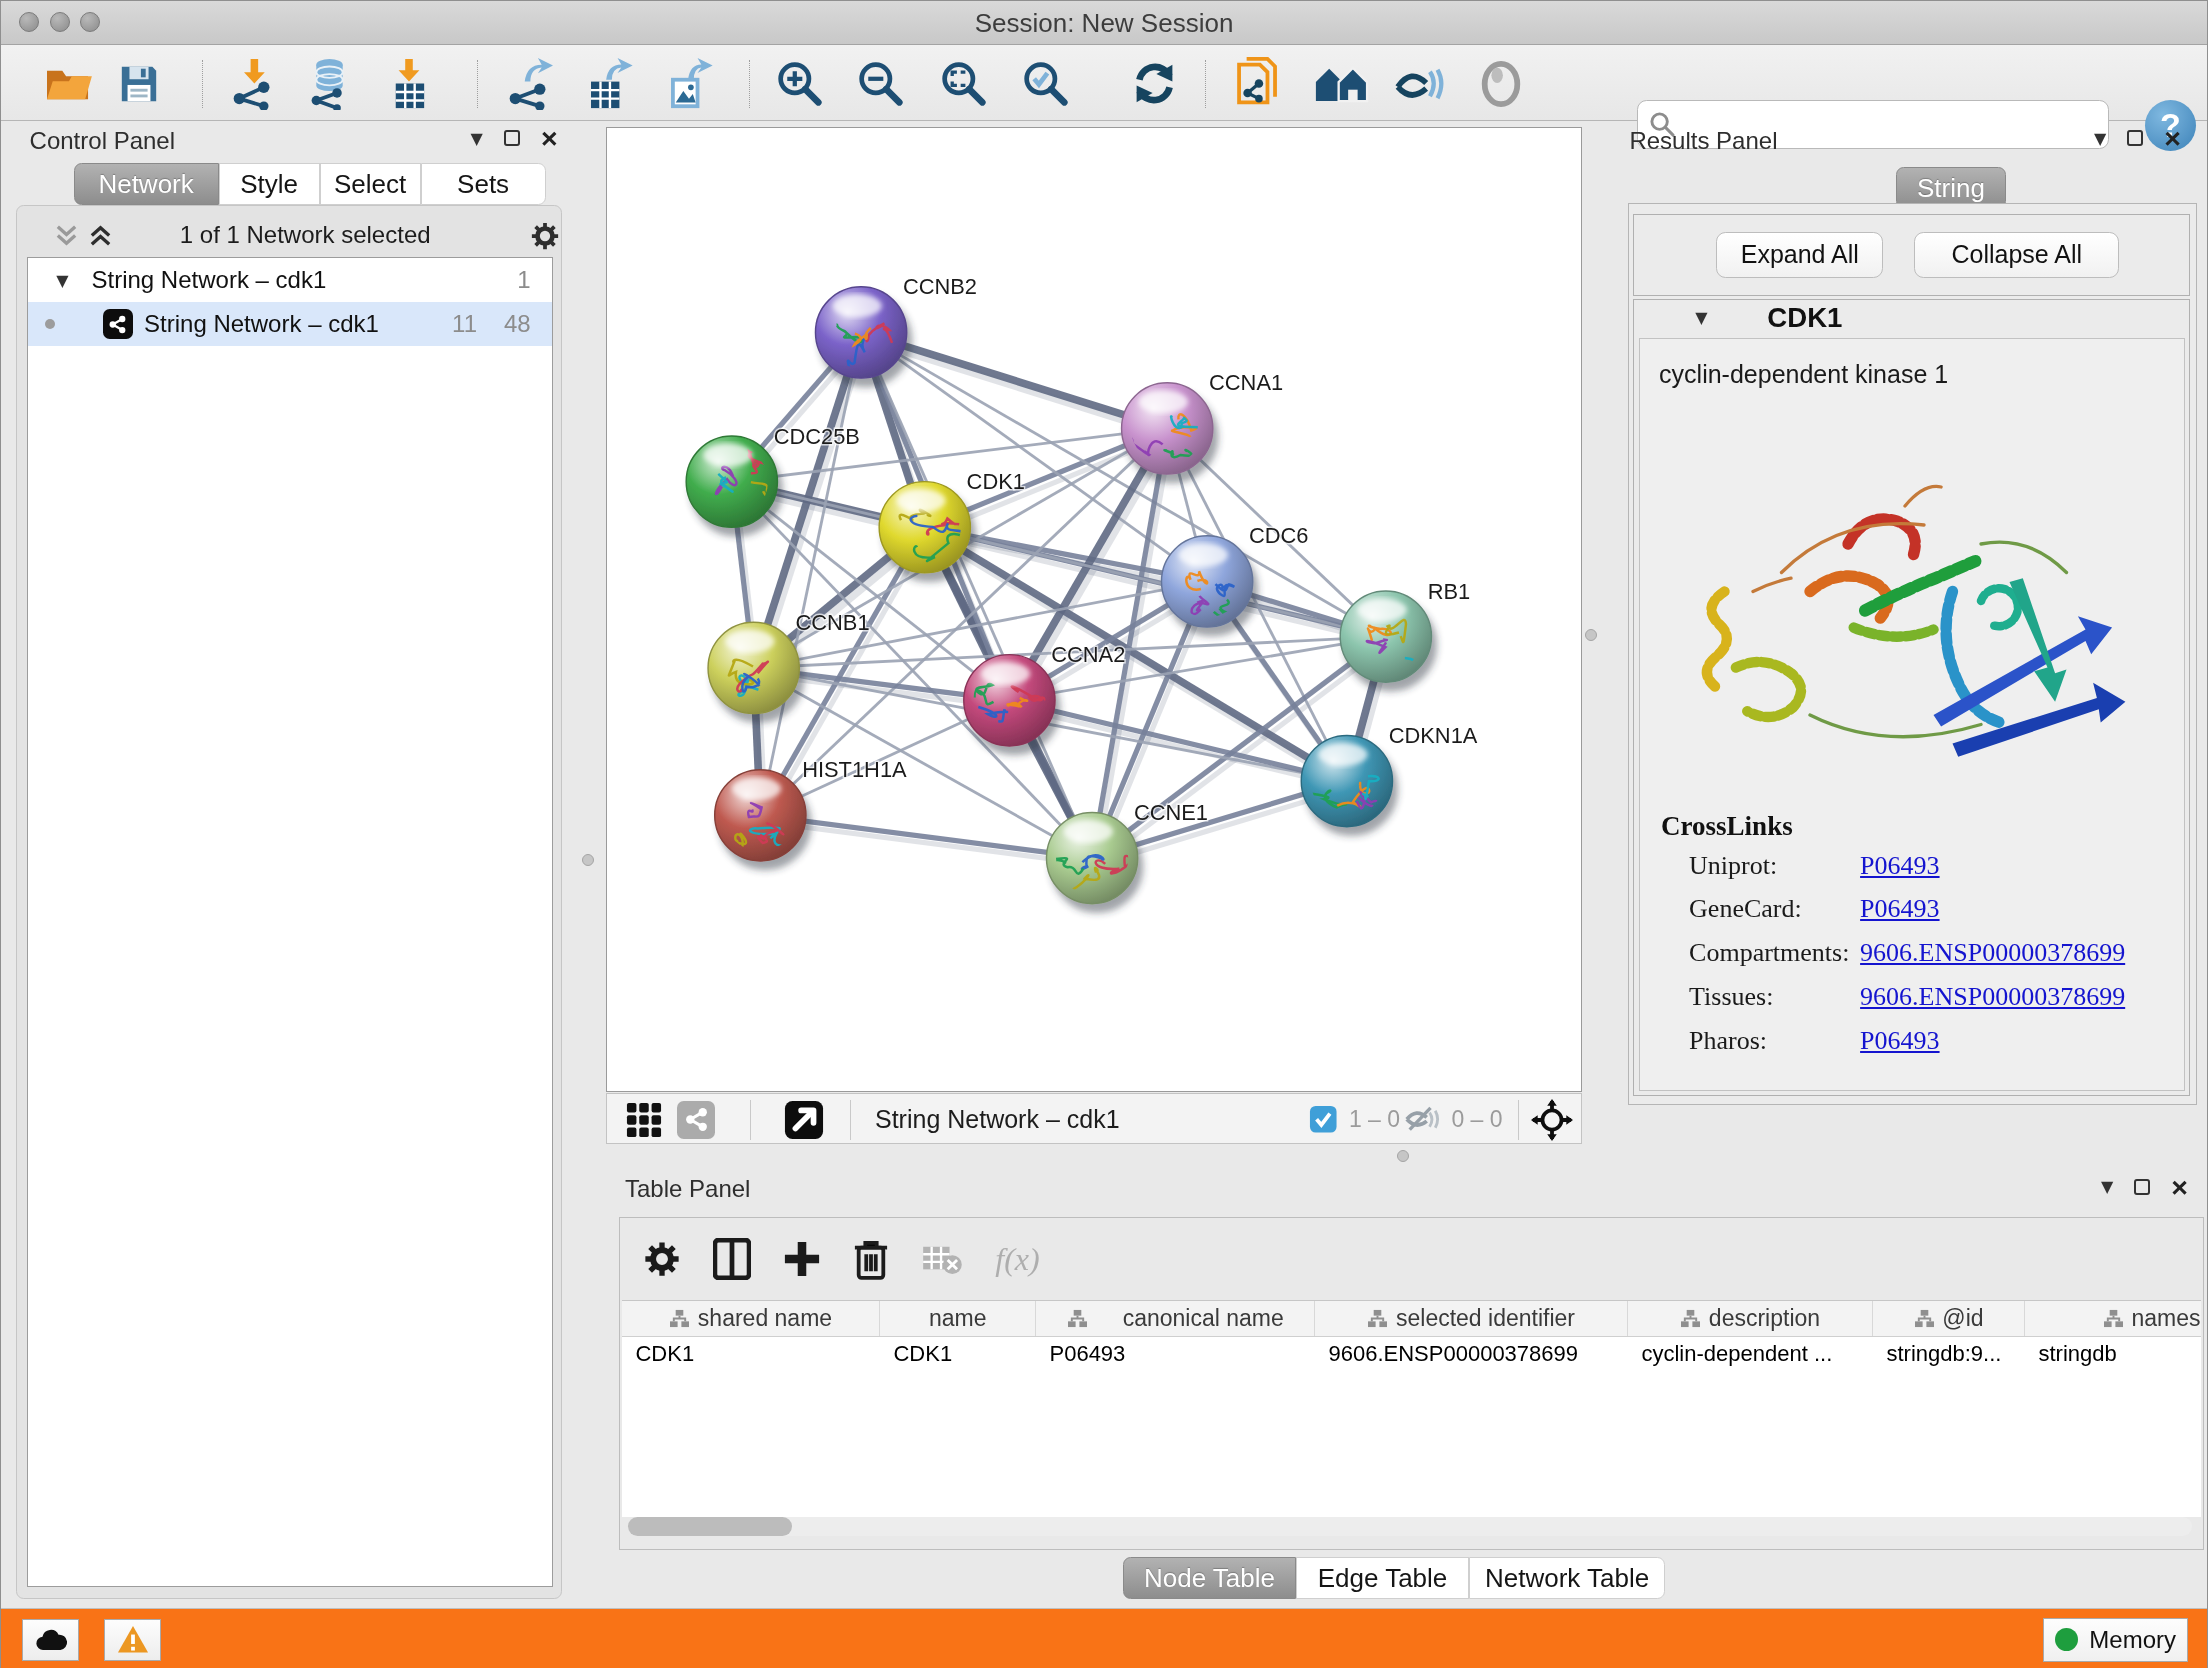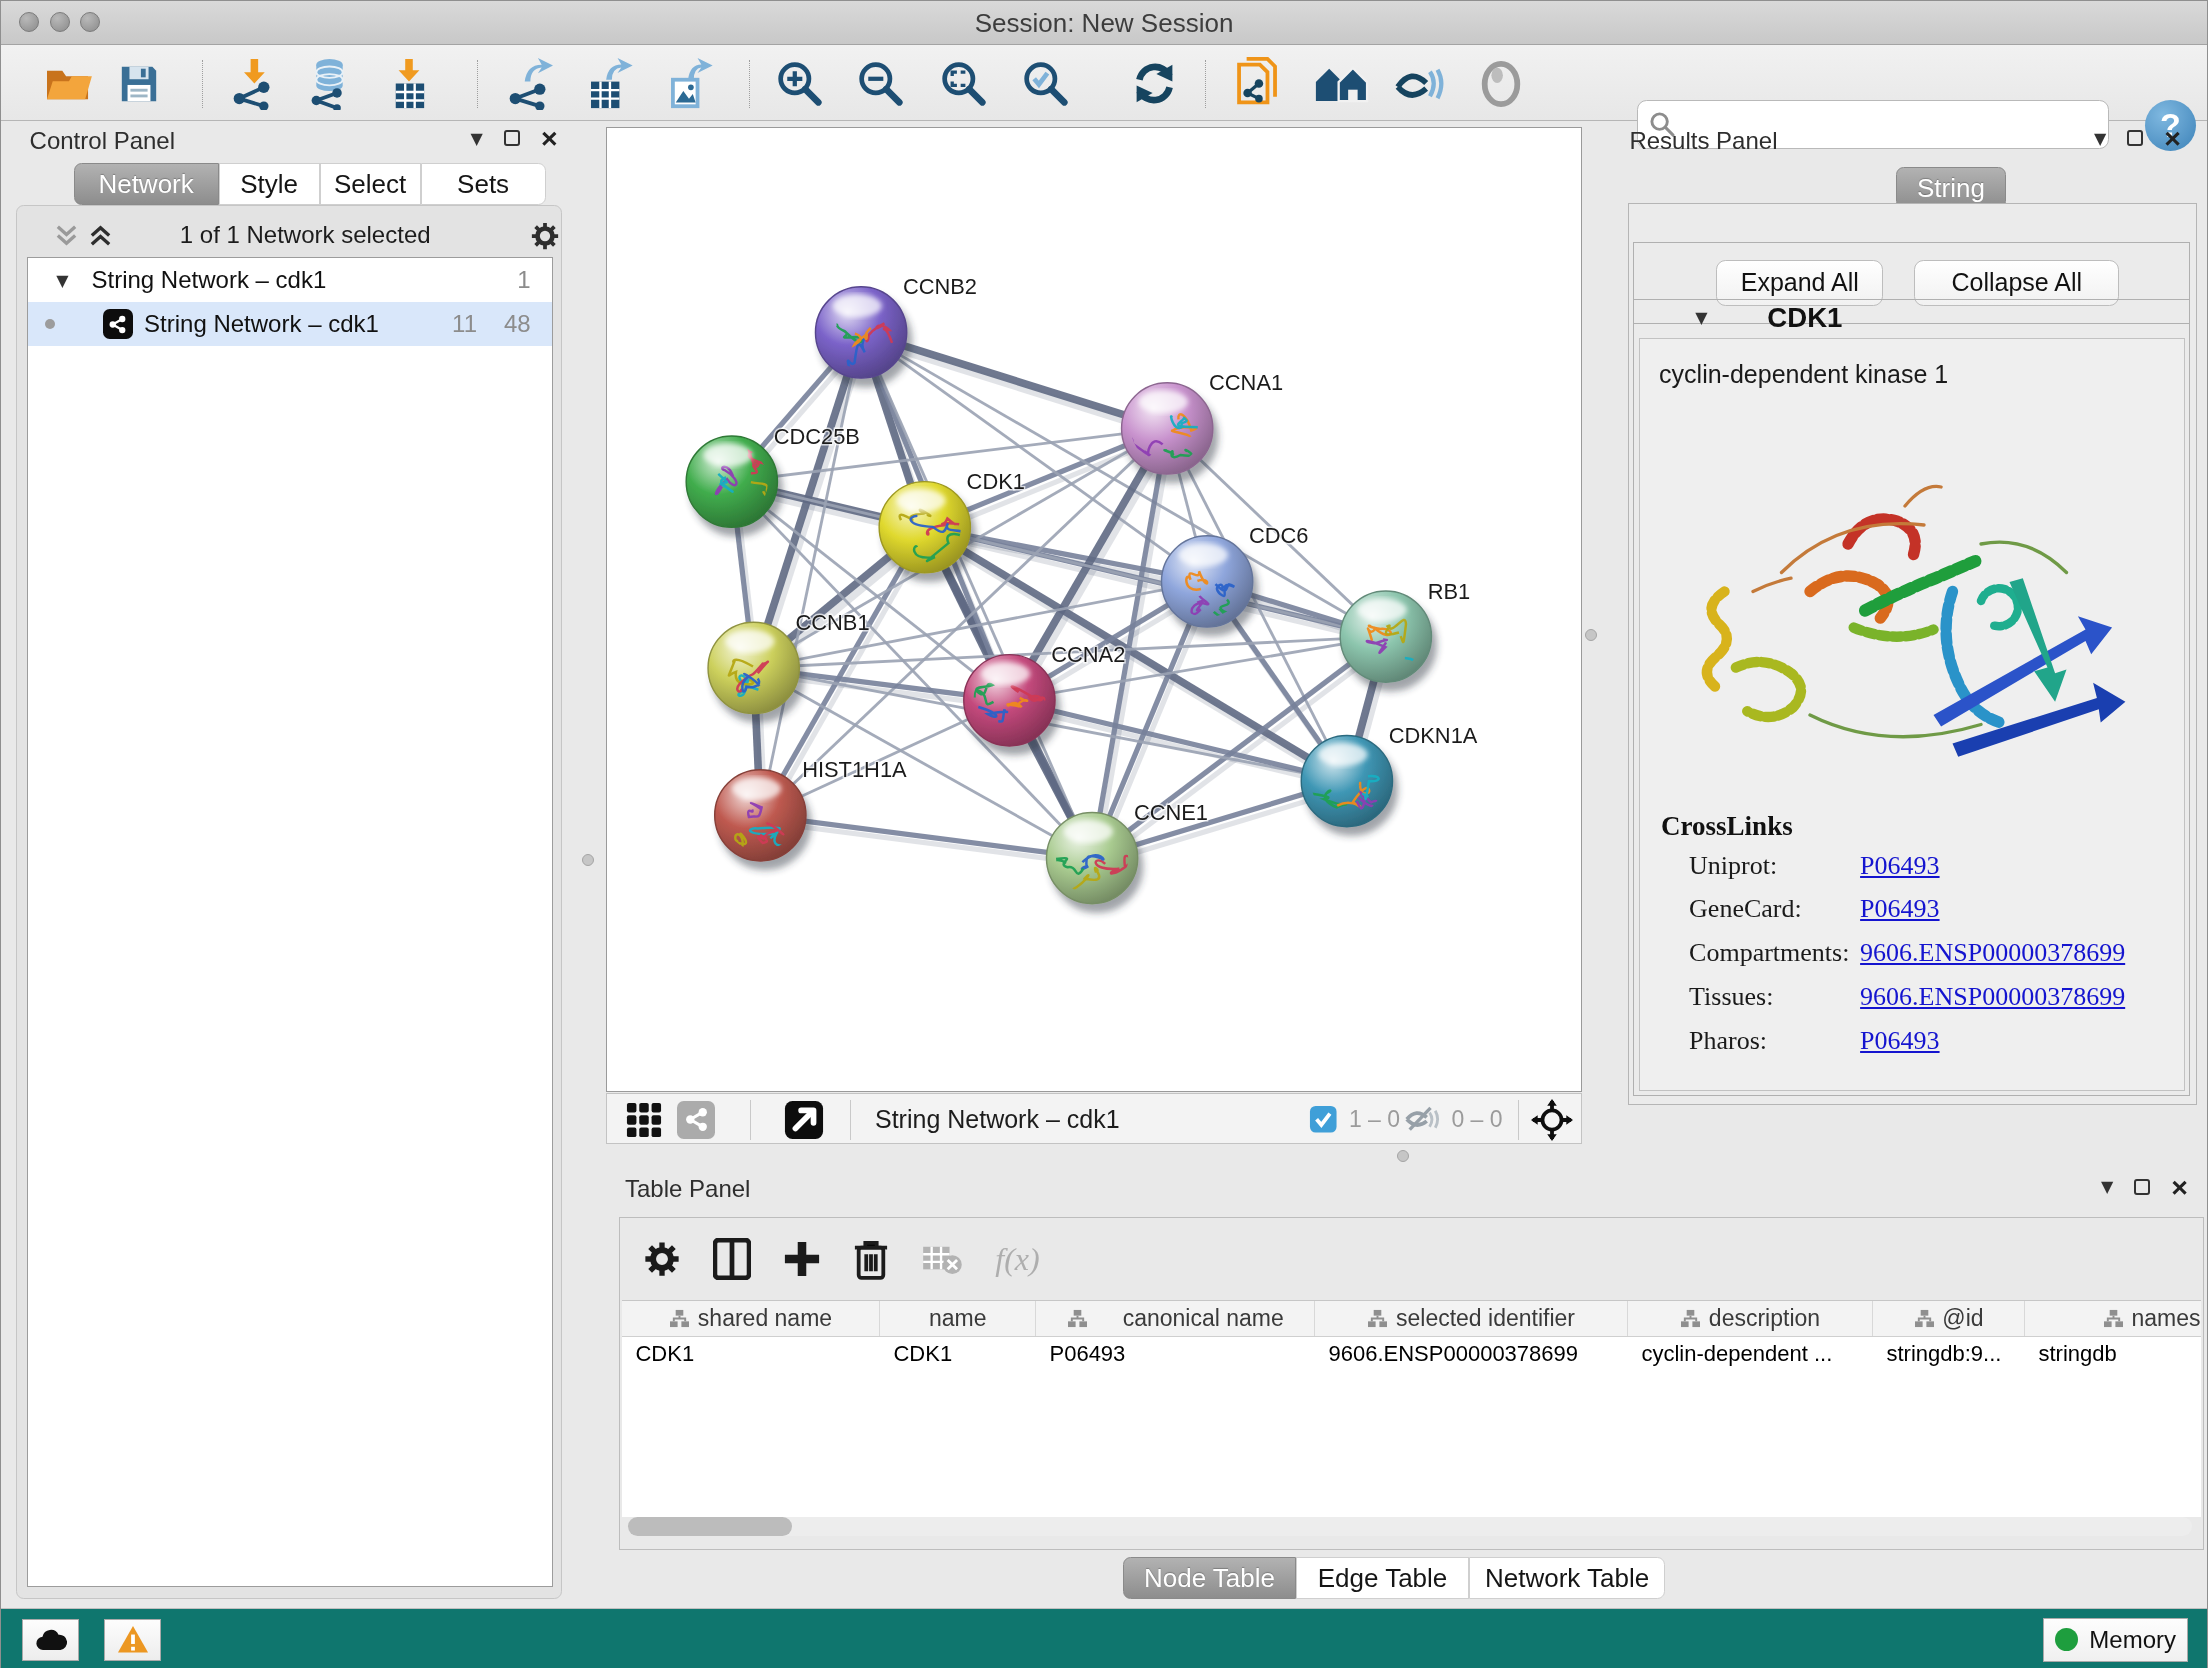--- a/index.html
+++ b/index.html
@@ -71,21 +71,21 @@
   .nt-badge { font-size:23px; color:#9b9b9b; }
   .splitter-dot { position:absolute; width:12.4px; height:12.4px; border-radius:50%;
     background:#c6c6c6; border:1px solid #a5a5a5; }
 
   
   .results-panel { position:absolute; left:1617px; top:124px; width:586px; height:1480px; }
   .rp-tab { position:absolute; left:278px; top:42px; width:110px; border-radius:7.6px; }
   .rp-container { position:absolute; left:9.5px; top:78px; width:569px; height:902px;
     background:#ebebeb; border:1px solid #b5b5b5; }
   .rp-expandbox { position:absolute; left:4.8px; top:9.5px; width:557px; height:82px;
-    border:1px solid #b0b0b0; background:#ebebeb;margin-top:28px; }
+    border:1px solid #b0b0b0; background:#ebebeb; }
   .rp-btn { position:absolute; top:17px; height:46px; background:linear-gradient(#ffffff,#f1f1f1);
     border:1px solid #bdbdbd; border-radius:9.5px; font-size:25px; color:#111;
     display:flex; align-items:center; justify-content:center; cursor:pointer; }
   .rp-entry { position:absolute; left:4.8px; top:95px; width:557px; height:797px; border:1px solid #b0b0b0; }
   .rp-entry-head { position:absolute; left:0; top:0; width:100%; height:38px; }
   .rp-entry-name { position:absolute; left:133px; top:1.9px; font-size:27.6px; font-weight:bold; color:#111; }
   .rp-inner { position:absolute; left:4.8px; top:38px; width:546px; height:753px;
     background:#efefef; border:1px solid #c2c2c2; }
   .rp-desc { position:absolute; left:19px; top:21px; font-size:25px; color:#1a1a1a; }
   .rp-structure { position:absolute; left:27px; top:91px; }
@@ -112,21 +112,21 @@
   .tp-scroll { position:absolute; left:7.6px; top:299px; width:1564px; height:19px;
     background:#ededed; border-radius:9.5px; }
   .tp-thumb { position:absolute; left:0; top:0; width:164px; height:19px; background:#bcbcbc; border-radius:9.5px; }
   .tp-tabs { position:absolute; left:517px; top:401px; display:flex; }
   .tp-tabs .tab { min-width:173px; padding:0 15px; }
   .tp-tabs .tab:first-child { border-radius:7.6px 0 0 7.6px; }
   .tp-tabs .tab:last-child { border-radius:0 7.6px 7.6px 0; }
 
   
   .statusbar { position:absolute; left:0; top:1607px; width:100%; height:61px;
-    background:#0f766e; border-top:1px solid #c0c0c0; }
+    background:#f97316; border-top:1px solid #c0c0c0; }
   .sb-btn { position:absolute; top:9.5px; width:57px; height:42px; background:linear-gradient(#fdfdfd,#ededed);
     border:1.9px solid #a9a9a9; display:flex; align-items:center; justify-content:center; }
   .memory-btn { position:absolute; right:19px; top:8.6px; width:145px; height:44px;
     background:linear-gradient(#fdfdfd,#f0f0f0); border:1.9px solid #a9a9a9; display:flex;
     align-items:center; justify-content:center; gap:11.4px; font-size:24px; color:#111; }
   .mem-dot { width:23px; height:23px; border-radius:50%; background:#1e9e3e; }
 
   svg { display:block; }
 </style>
 </head>

